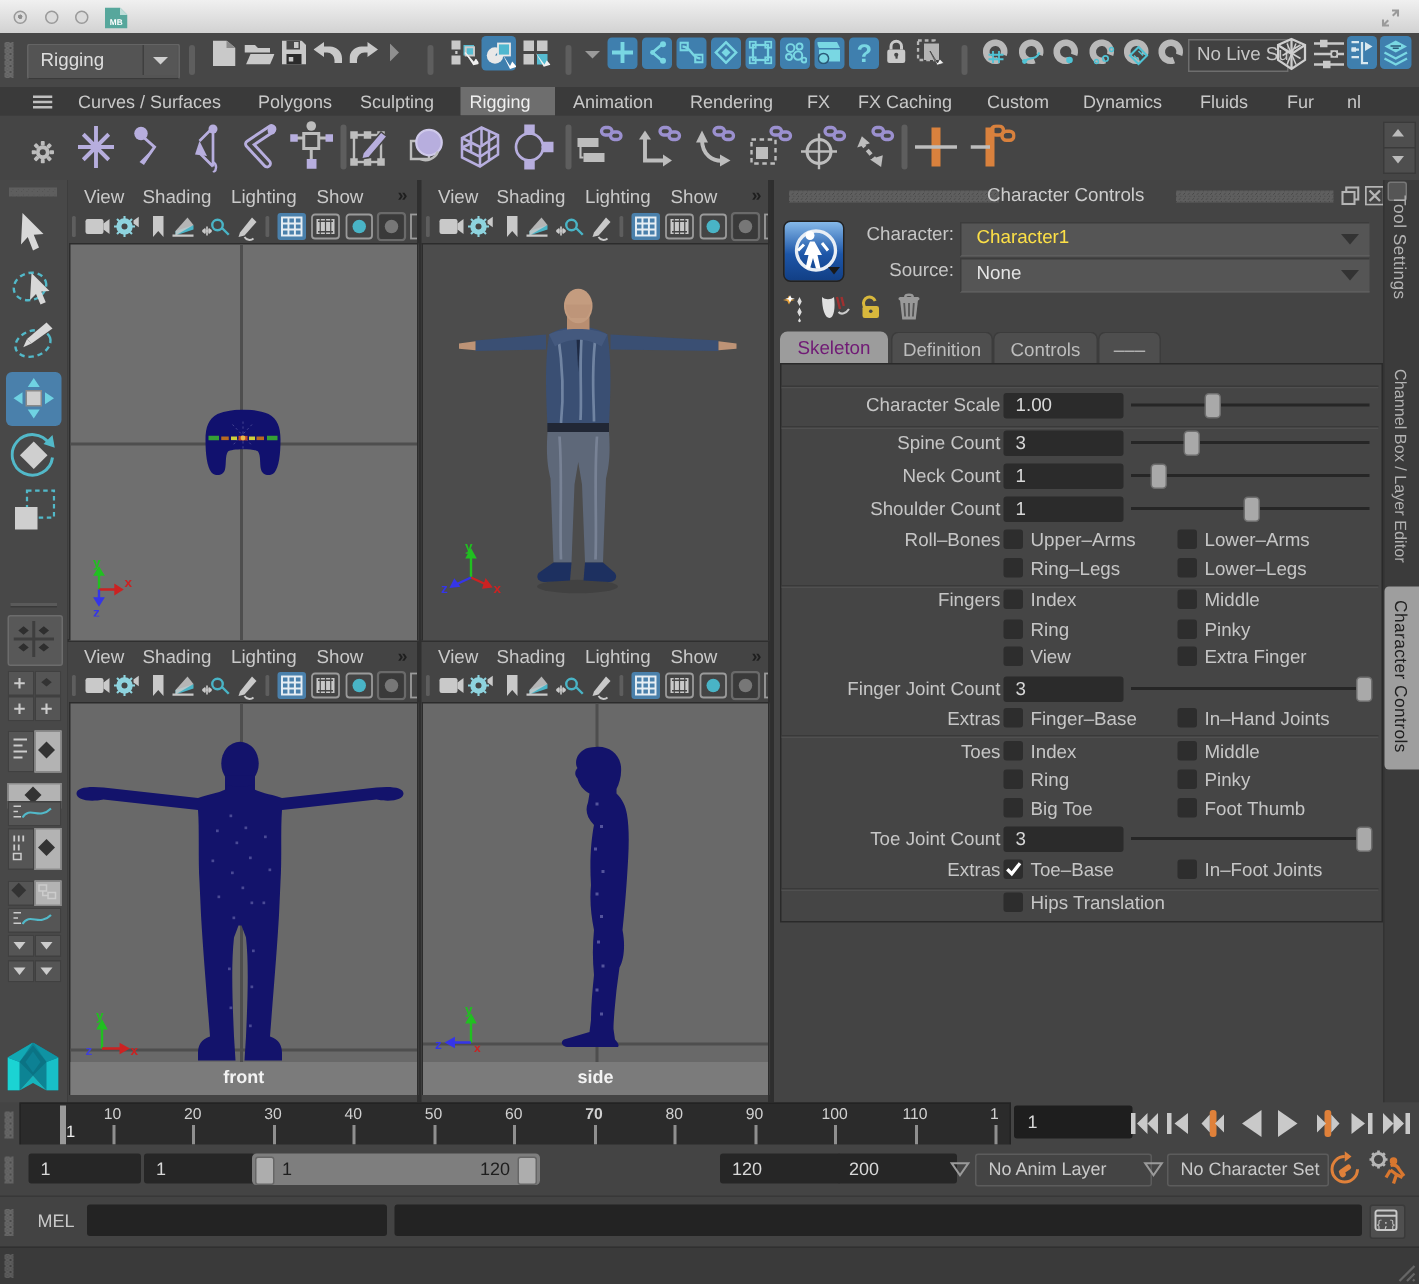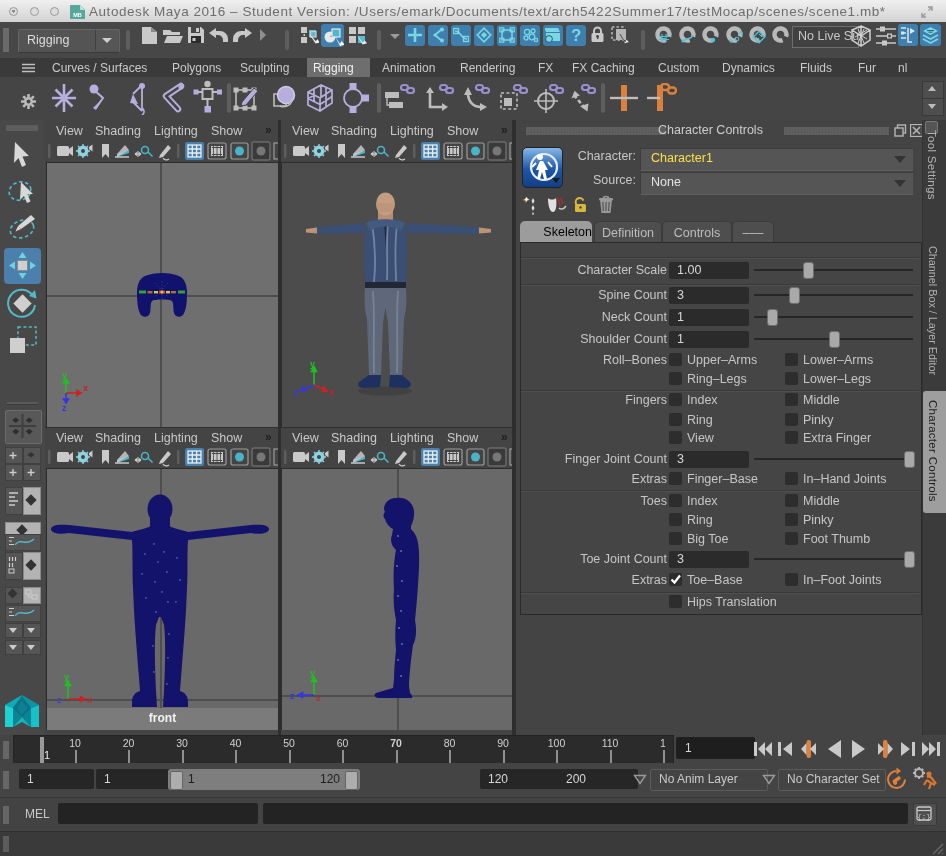--- a/index.html
+++ b/index.html
@@ -27,21 +27,20 @@
   <div class="abs" style="left:9px;top:7px;width:7px;height:7px;border-radius:50%;border:1px solid #9a9a9a;background:radial-gradient(circle at 50% 45%,#8f8f8f 0 1.4px,#dcdcdc 1.6px);"></div>
   <div class="abs" style="left:30px;top:7px;width:7px;height:7px;border-radius:50%;border:1px solid #9a9a9a;background:#dcdcdc;"></div>
   <div class="abs" style="left:50px;top:7px;width:7px;height:7px;border-radius:50%;border:1px solid #9a9a9a;background:#dcdcdc;"></div>
   <div class="abs" style="left:70px;top:5px;width:15px;height:14px;">
     <svg width="15" height="14" viewBox="0 0 15 14">
       <path d="M0 0 h10 l5 5 v9 h-15 z" fill="#57a79c"></path>
       <path d="M10 0 l5 5 h-5 z" fill="#bfded9"></path>
       <text x="7.5" y="11.5" font-size="5.5" font-weight="bold" fill="#fff" text-anchor="middle" font-family="Liberation Sans">MB</text>
     </svg>
   </div>
-  <div class="abs" style="left:89px;top:4px;font-size:13.5px;color:#6e6e6e;white-space:nowrap;letter-spacing:0.55px;">Autodesk Maya 2016 – Student Version: /Users/emark/Documents/text/arch5422Summer17/testMocap/scenes/scene1.mb*</div>
   <div class="abs" style="left:921px;top:6px;width:12px;height:12px;">
     <svg width="12" height="12" viewBox="0 0 12 12">
           <path d="M7 1 h4 v4 M11 1 L7.5 4.5 M5 11 H1 V7 M1 11 L4.5 7.5" stroke="#9a9a9a" stroke-width="1.4" fill="none"></path>
         </svg>
   </div>
 </div>
 
 <div class="abs" id="toolbar" style="left:0;top:22px;width:946px;height:36px;background:#474747;border-bottom:1px solid #393939;">
   <div class="abs" style="left:3px;top:6px;width:6px;height:24px;background:repeating-radial-gradient(circle at 2px 2px,#6a6a6a 0 1px,transparent 1.2px) 0 0/4px 4px;"></div>
 
@@ -703,20 +702,21 @@
               <rect x="33" y="180" width="2" height="2"></rect>
         </g>
       </svg>
       <svg class="abs" style="left:8px;top:200px" width="44" height="36" viewBox="0 0 44 36">
         <path d="M24 26 V8 M24 8 l-2.5 4.5 h5 z" stroke="#20c020" fill="#20c020" stroke-width="1.6"></path>
         <text x="20" y="7" fill="#20c020" font-size="9" font-weight="bold" font-family="Liberation Sans">y</text>
         <path d="M24 26 H8 M8 26 l4.5 -2.5 v5 z" stroke="#3535e8" fill="#3535e8" stroke-width="1.6"></path>
         <text x="0" y="30" fill="#3535e8" font-size="9" font-weight="bold" font-family="Liberation Sans">z</text>
         <text x="26" y="32" fill="#cc2222" font-size="8" font-weight="bold" font-family="Liberation Sans">x</text>
       </svg>
+      <div class="abs" style="left:0;top:239px;width:230px;height:22px;background:#7b7b7b;color:#f2f2f2;font-weight:bold;font-size:12px;text-align:center;line-height:20px;">side</div>
     </div>
   </div>
 </div>
 
 <div class="abs" id="rightpanel" style="left:514px;top:120px;width:408px;height:615px;background:#444;border-left:2px solid #2e2e2e;">
 
   <div class="abs" style="left:10px;top:7px;width:140px;height:8px;background:repeating-radial-gradient(circle at 1px 1px,#5f5f5f 0 0.8px,transparent 1px) 0 0/3px 3.5px;"></div>
   <div class="abs" style="left:268px;top:7px;width:105px;height:8px;background:repeating-radial-gradient(circle at 1px 1px,#5f5f5f 0 0.8px,transparent 1px) 0 0/3px 3.5px;"></div>
   <div class="abs" style="left:142px;top:3px;font-size:12.5px;color:#cdcdcd;">Character Controls</div>
   <svg class="abs" style="left:378px;top:4px" width="13" height="13" viewBox="0 0 13 13">
@@ -763,21 +763,21 @@
         <rect x="3" y="8" width="11" height="8" rx="1.5" fill="#d8b83c"></rect>
         <circle cx="8.5" cy="11.5" r="1.2" fill="#444"></circle>
       </svg>
   <svg class="abs" style="left:82px;top:75px" width="16" height="19" viewBox="0 0 16 19">
         <path d="M2 5 h12 l-1.5 13 h-9 z" fill="#999"></path>
         <path d="M4.8 7 l0.6 9 M8 7 v9 M11.2 7 l-0.6 9" stroke="#555" stroke-width="1.2"></path>
         <rect x="1" y="3" width="14" height="2.4" rx="1.2" fill="#999"></rect>
         <path d="M5.5 3 C5.5 1 10.5 1 10.5 3" fill="none" stroke="#999" stroke-width="1.6"></path>
       </svg>
 
-  <div class="abs" style="left:4px;top:101px;width:72px;height:22px;background:#9c9c9c;border-radius:5px 5px 0 0;color:#000000;font-size:12.5px;text-align:right;line-height:22px;">Skeleton</div>
+  <div class="abs" style="left:4px;top:101px;width:72px;height:22px;background:#9c9c9c;border-radius:5px 5px 0 0;color:#701a75;font-size:12.5px;text-align:center;line-height:22px;">Skeleton</div>
   <div class="abs" style="left:78px;top:101px;width:66px;height:22px;background:#4e4e4e;border-radius:5px 5px 0 0;border:1px solid #3c3c3c;border-bottom:none;color:#bdbdbd;font-size:12.5px;text-align:center;line-height:22px;">Definition</div>
   <div class="abs" style="left:146px;top:101px;width:68px;height:22px;background:#4e4e4e;border-radius:5px 5px 0 0;border:1px solid #3c3c3c;border-bottom:none;color:#bdbdbd;font-size:12.5px;text-align:center;line-height:22px;">Controls</div>
   <div class="abs" style="left:216px;top:101px;width:40px;height:22px;background:#4e4e4e;border-radius:5px 5px 0 0;border:1px solid #3c3c3c;border-bottom:none;color:#bdbdbd;font-size:12.5px;text-align:center;line-height:22px;">–––</div>
 
   <div class="abs" id="skcontent" style="left:4px;top:122px;width:400px;height:371px;background:#454545;border:1px solid #2a2a2a;">
     <div class="groove" style="top:14px;"></div>
     <div class="rlab" style="top:20px;">Character Scale</div>
     <div class="sfld" style="top:19px;">1.00</div>
     <div class="track" style="top:26px;"></div>
         <div class="knob" style="left:282px;top:19px;"></div>

